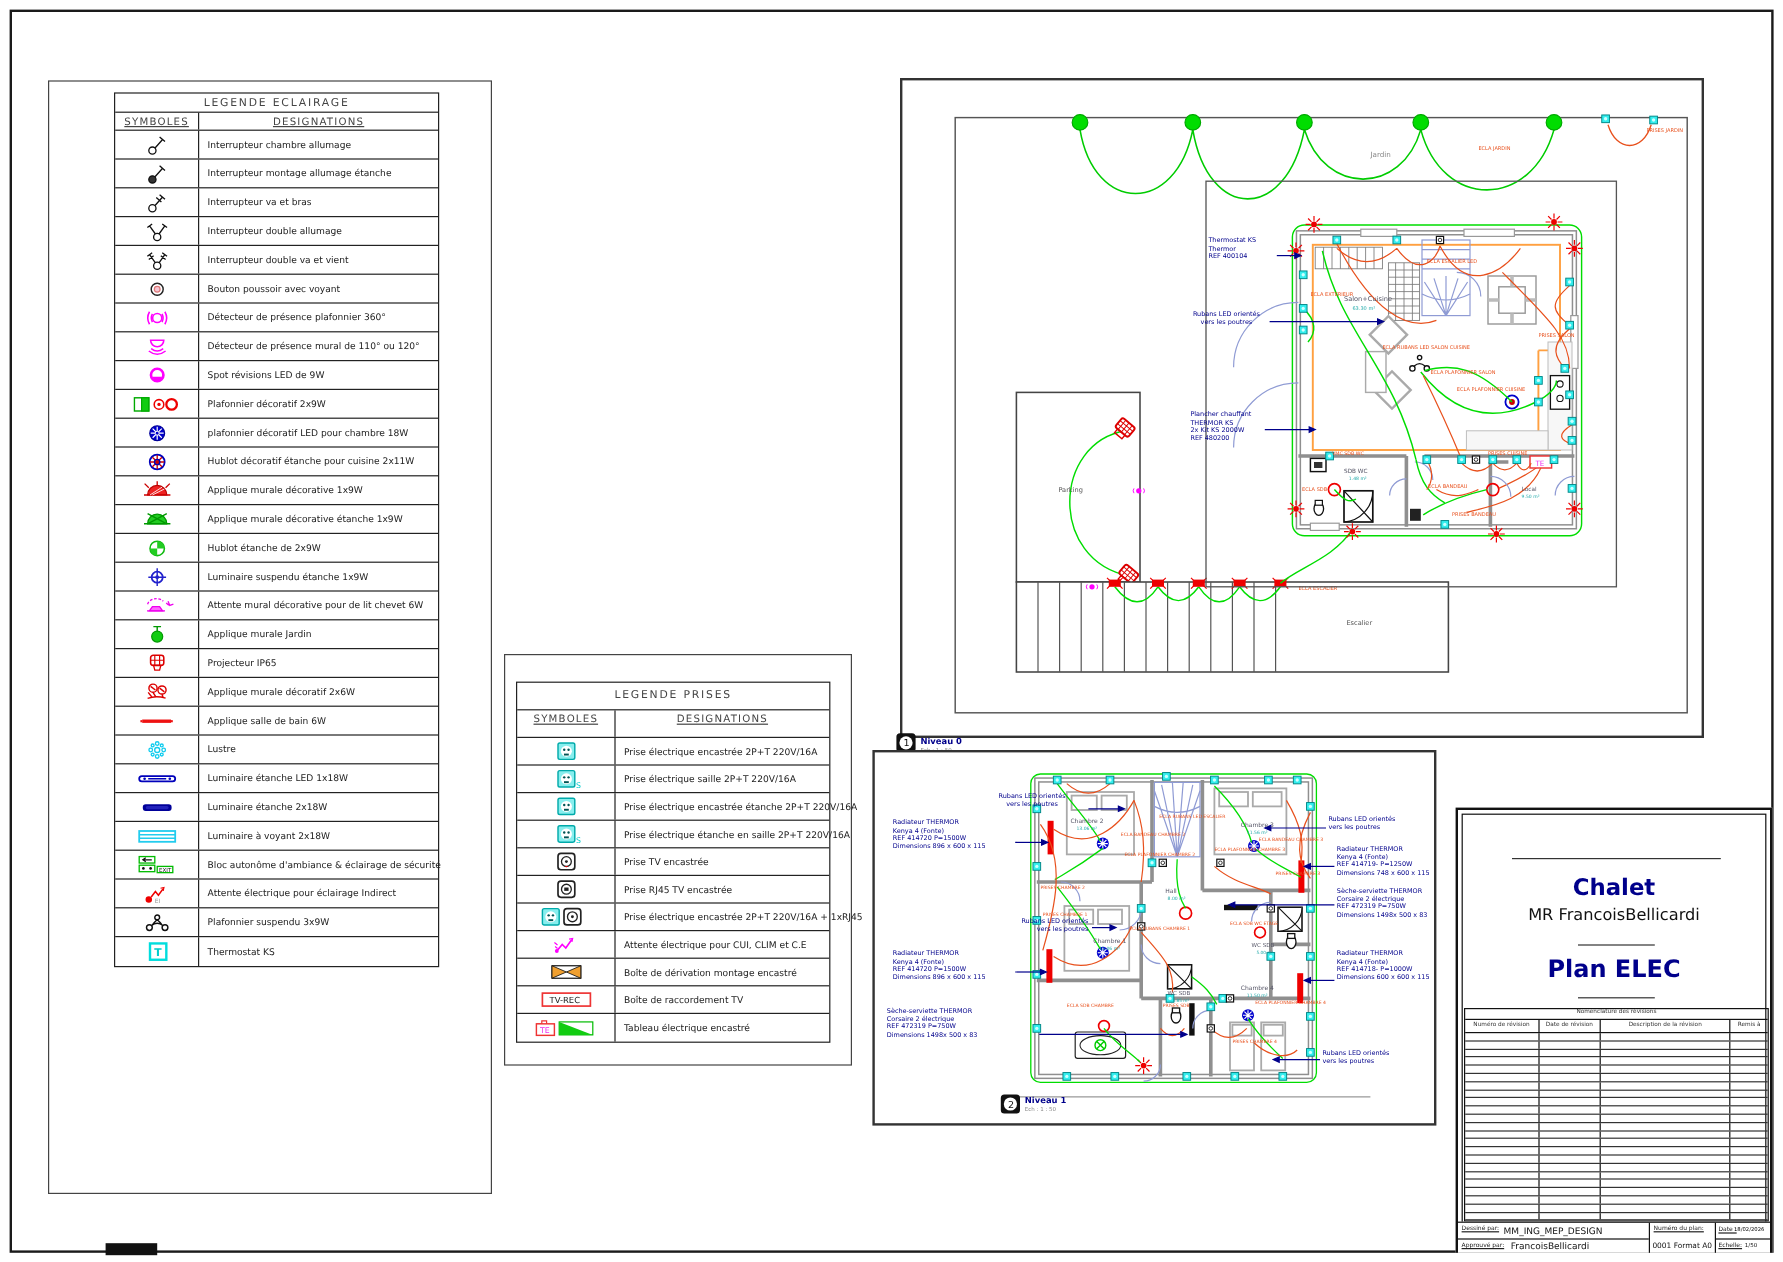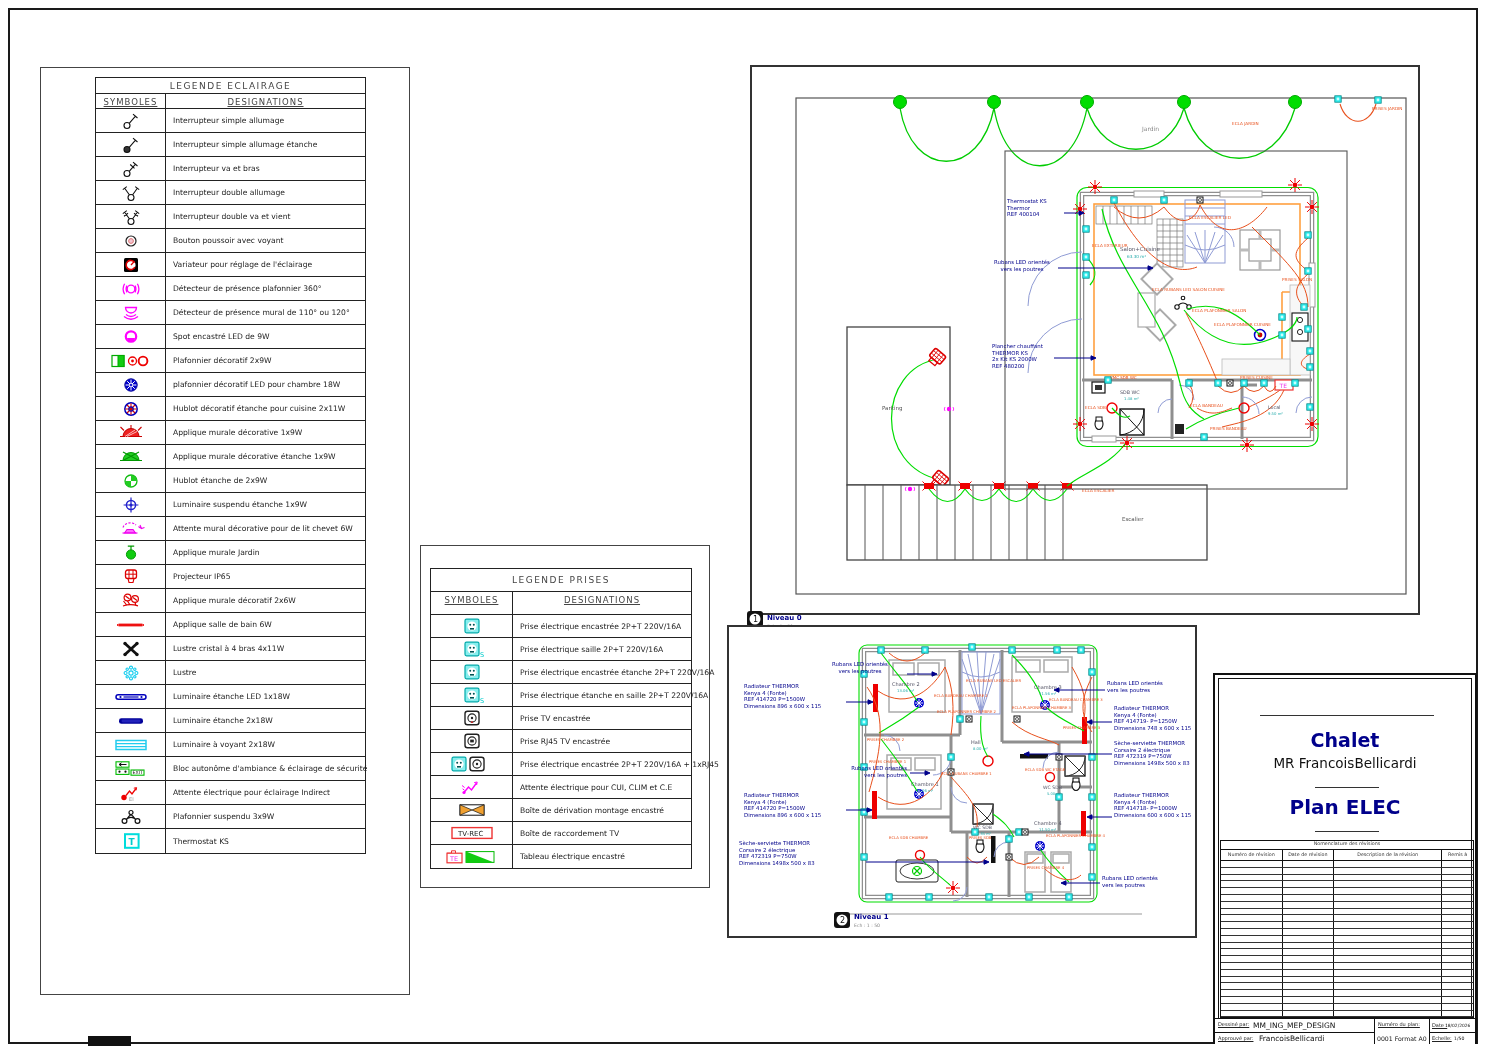--- a/index.html
+++ b/index.html
@@ -49,30 +49,30 @@
         <div style="width:70px;border-right:1px solid #222">SYMBOLES</div>
         <div style="flex:1">DESIGNATIONS</div>
       </div>
       <div class="lrow" style="height:24px">
         <div class="lsym" style="width:70px">
           <svg width="30" height="18" viewBox="0 0 30 18">
             <circle cx="11" cy="13.5" r="3" fill="none" stroke="#111" stroke-width="1.1"></circle>
             <path d="M13.2 11.3 L19.5 4.2 M17 2.2 L21.5 6" fill="none" stroke="#111" stroke-width="1.1"></path>
           </svg>
         </div>
-        <div class="llab">Interrupteur simple allumage</div>
+        <div class="llab">Interrupteur chambre allumage</div>
       </div>
       <div class="lrow" style="height:24px">
         <div class="lsym" style="width:70px">
           <svg width="30" height="18" viewBox="0 0 30 18">
             <circle cx="11" cy="13.5" r="3" fill="#333" stroke="#111" stroke-width="1.1"></circle>
             <path d="M13.2 11.3 L19.5 4.2 M17 2.2 L21.5 6" fill="none" stroke="#111" stroke-width="1.1"></path>
           </svg>
         </div>
-        <div class="llab">Interrupteur simple allumage étanche</div>
+        <div class="llab">Interrupteur montage allumage étanche</div>
       </div>
       <div class="lrow" style="height:24px">
         <div class="lsym" style="width:70px">
           <svg width="30" height="18" viewBox="0 0 30 18">
             <circle cx="11" cy="13.5" r="3" fill="none" stroke="#111" stroke-width="1.1"></circle>
             <path d="M13.2 11.3 L19.5 4.2 M17 2.2 L21.5 6 M14.2 4.5 L18.5 8.4" fill="none" stroke="#111" stroke-width="1.1"></path>
           </svg>
         </div>
         <div class="llab">Interrupteur va et bras</div>
       </div>
@@ -95,31 +95,20 @@
         <div class="llab">Interrupteur double va et vient</div>
       </div>
       <div class="lrow" style="height:24px">
         <div class="lsym" style="width:70px">
           <svg width="30" height="18" viewBox="0 0 30 18">
             <circle cx="15" cy="9" r="5" fill="#fff" stroke="#222" stroke-width="1.2"></circle>
             <circle cx="15" cy="9" r="2.4" fill="#F3C6D3" stroke="#D77"></circle>
           </svg>
         </div>
         <div class="llab">Bouton poussoir avec voyant</div>
-      </div>
-      <div class="lrow" style="height:24px">
-        <div class="lsym" style="width:70px">
-          <svg width="30" height="18" viewBox="0 0 30 18">
-            <rect x="8" y="2" width="14" height="14" rx="1.5" fill="#000"></rect>
-            <circle cx="15" cy="9" r="4.6" fill="#fff"></circle>
-            <path d="M18.6 6.5 A4.6 4.6 0 1 0 18.9 11" fill="none" stroke="#D00" stroke-width="1.6"></path>
-            <path d="M15 9 L18 5.8" stroke="#D00" stroke-width="1.3"></path>
-          </svg>
-        </div>
-        <div class="llab">Variateur pour réglage de l'éclairage</div>
       </div>
       <div class="lrow" style="height:24px">
         <div class="lsym" style="width:70px">
           <svg width="30" height="18" viewBox="0 0 30 18">
             <g fill="none" stroke="#F0F" stroke-width="1.3">
               <circle cx="15" cy="9" r="3.8"></circle>
               <path d="M8.6 3.8 Q5.6 9 8.6 14.2 M11 5.6 Q9.2 9 11 12.4 M21.4 3.8 Q24.4 9 21.4 14.2 M19 5.6 Q20.8 9 19 12.4"></path>
             </g>
           </svg>
         </div>
@@ -136,21 +125,21 @@
         </div>
         <div class="llab">Détecteur de présence mural de 110° ou 120°</div>
       </div>
       <div class="lrow" style="height:24px">
         <div class="lsym" style="width:70px">
           <svg width="30" height="18" viewBox="0 0 30 18">
             <circle cx="15" cy="8.5" r="5.2" fill="none" stroke="#F0F" stroke-width="2.2"></circle>
             <path d="M10.8 10 H19.2 L17.8 12.4 A5.2 5.2 0 0 1 12.2 12.4 Z" fill="#F0F"></path>
           </svg>
         </div>
-        <div class="llab">Spot encastré LED de 9W</div>
+        <div class="llab">Spot révisions LED de 9W</div>
       </div>
       <div class="lrow" style="height:24px">
         <div class="lsym" style="width:70px">
           <svg width="40" height="18" viewBox="0 0 40 18">
             <rect x="1" y="3.5" width="12" height="11" fill="#fff" stroke="#0A0" stroke-width="1.2"></rect>
             <rect x="7" y="3.5" width="6" height="11" fill="#1C1" stroke="#0A0"></rect>
             <circle cx="21.5" cy="9" r="4" fill="none" stroke="#E00" stroke-width="1.3"></circle>
             <circle cx="21.5" cy="9" r="1.4" fill="#E00"></circle>
             <circle cx="32" cy="9" r="4.4" fill="none" stroke="#E00" stroke-width="1.9"></circle>
           </svg>
@@ -263,34 +252,20 @@
       </div>
       <div class="lrow" style="height:24px">
         <div class="lsym" style="width:70px">
           <svg width="34" height="18" viewBox="0 0 34 18">
             <rect x="4.5" y="7.6" width="24" height="2.8" fill="#E11"></rect>
             <rect x="3" y="8.1" width="1.5" height="1.8" fill="#E11"></rect>
             <rect x="28.5" y="8.1" width="1.5" height="1.8" fill="#E11"></rect>
           </svg>
         </div>
         <div class="llab">Applique salle de bain 6W</div>
-      </div>
-      <div class="lrow" style="height:24px">
-        <div class="lsym" style="width:70px">
-          <svg width="30" height="18" viewBox="0 0 30 18">
-            <path d="M9 3.5 L21 14.5 M21 3.5 L9 14.5" stroke="#111" stroke-width="2.8"></path>
-            <g fill="#111">
-              <circle cx="9" cy="3.5" r="1.7"></circle>
-              <circle cx="21" cy="3.5" r="1.7"></circle>
-              <circle cx="9" cy="14.5" r="1.7"></circle>
-              <circle cx="21" cy="14.5" r="1.7"></circle>
-            </g>
-          </svg>
-        </div>
-        <div class="llab">Lustre cristal à 4 bras 4x11W</div>
       </div>
       <div class="lrow" style="height:24px">
         <div class="lsym" style="width:70px">
           <svg width="30" height="18" viewBox="0 0 30 18">
             <g fill="none" stroke="#1CE" stroke-width="1.1">
               <circle cx="15" cy="9" r="2.1"></circle>
               <circle cx="15" cy="3.6" r="1.5"></circle>
               <circle cx="15" cy="14.4" r="1.5"></circle>
               <circle cx="9.6" cy="9" r="1.5"></circle>
               <circle cx="20.4" cy="9" r="1.5"></circle>

